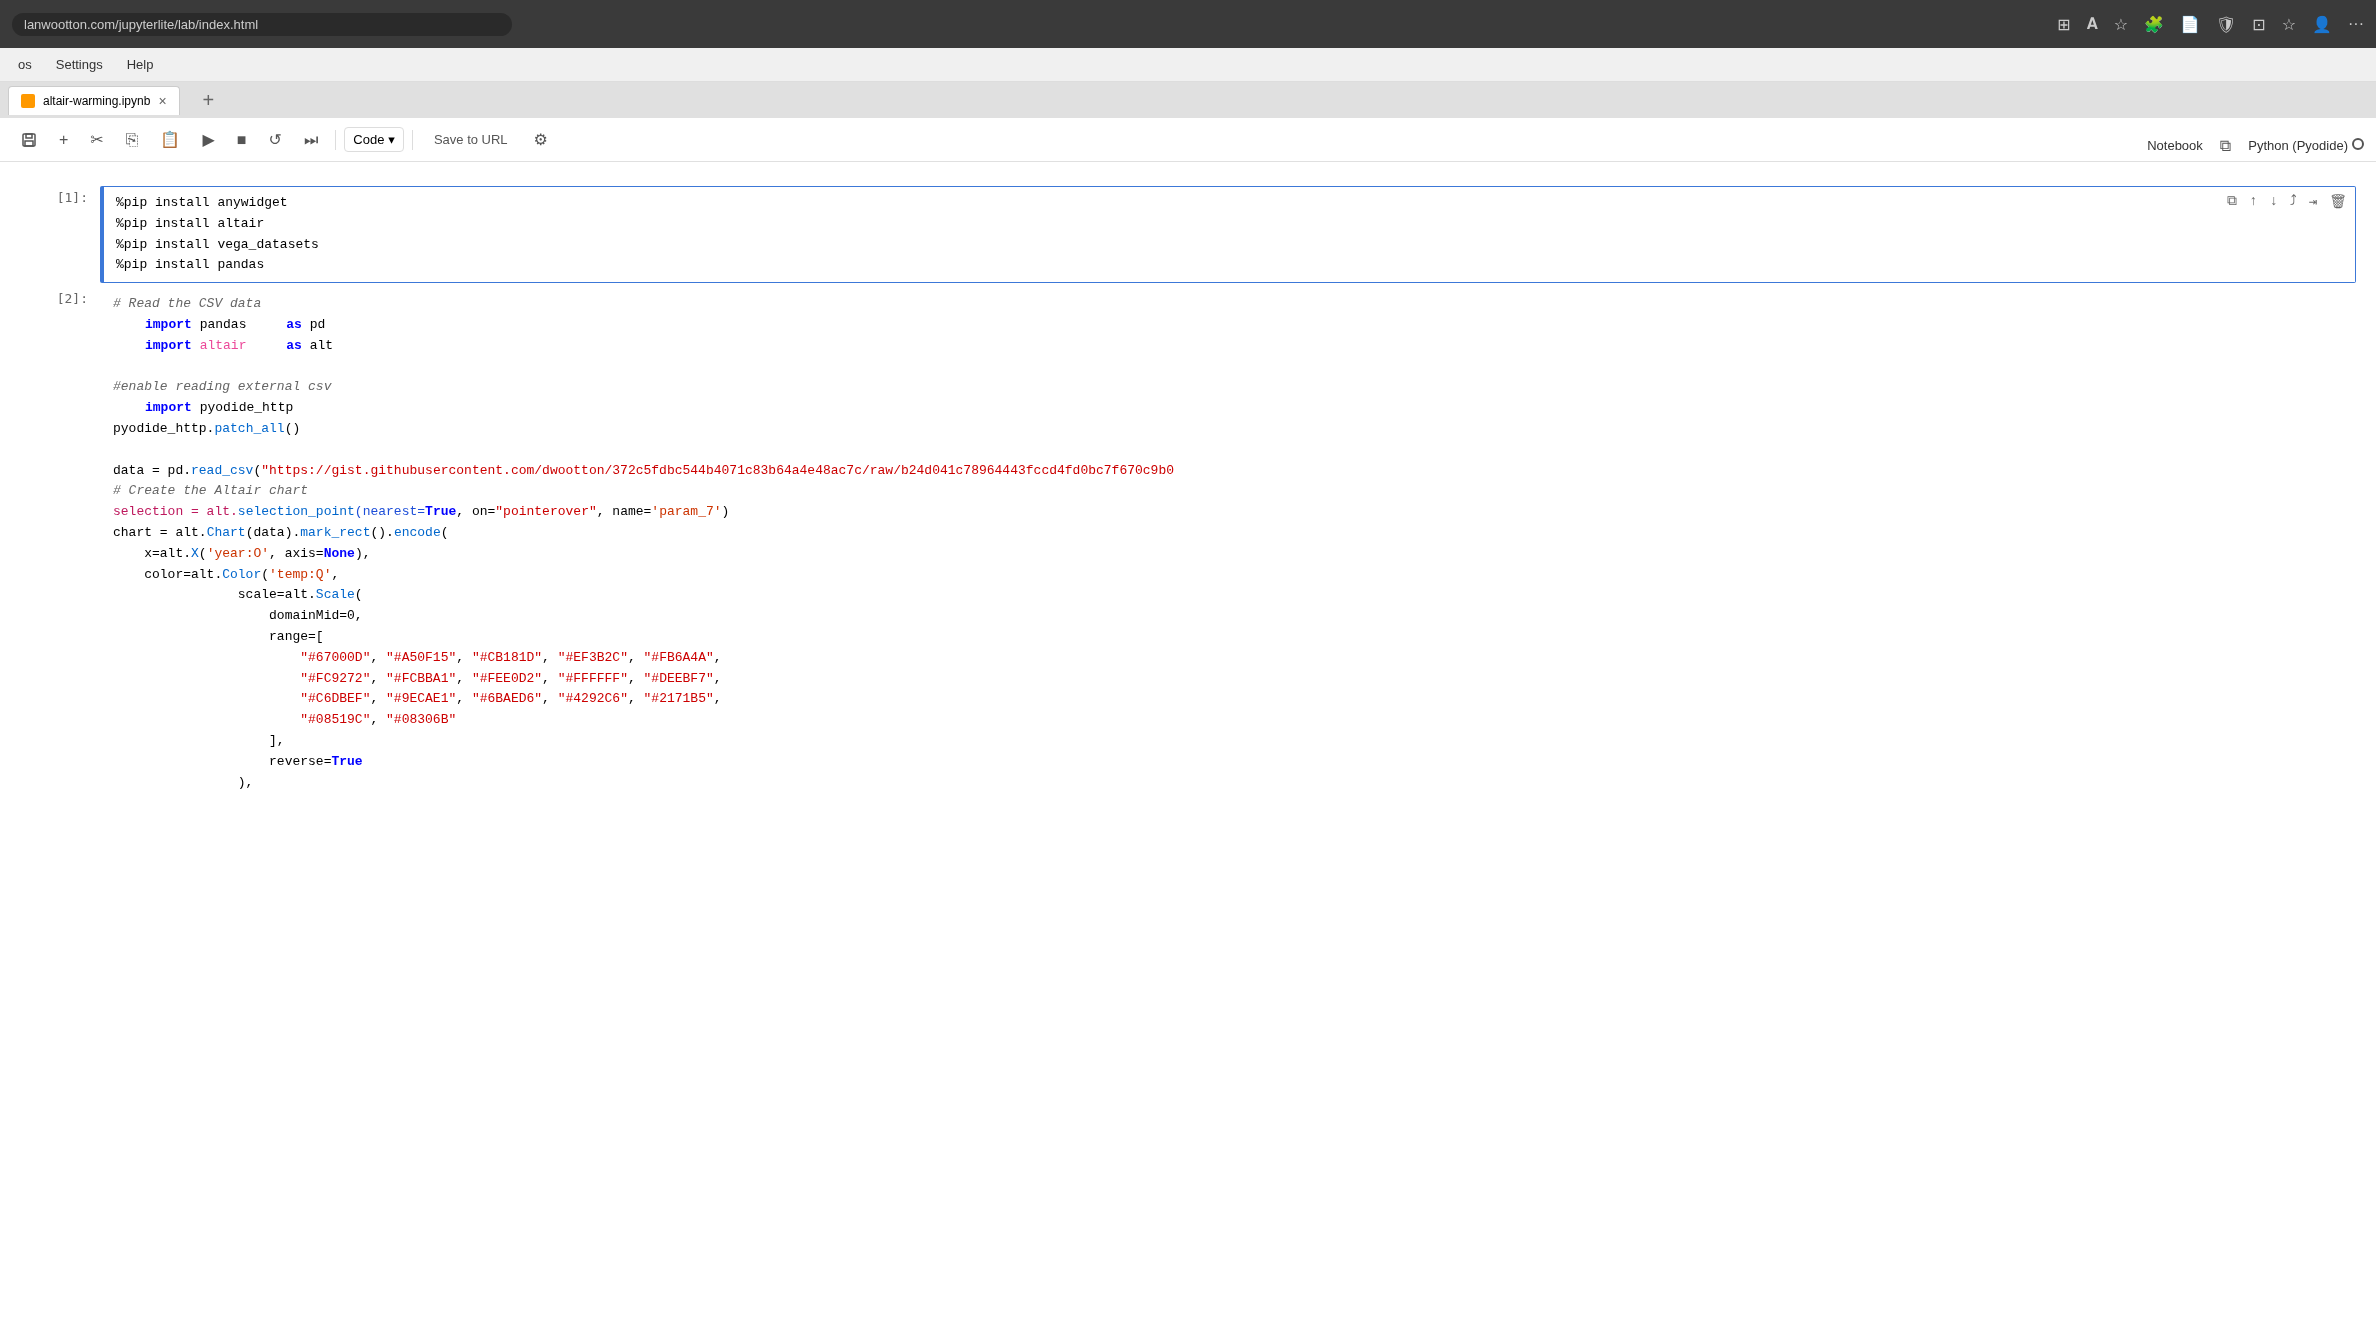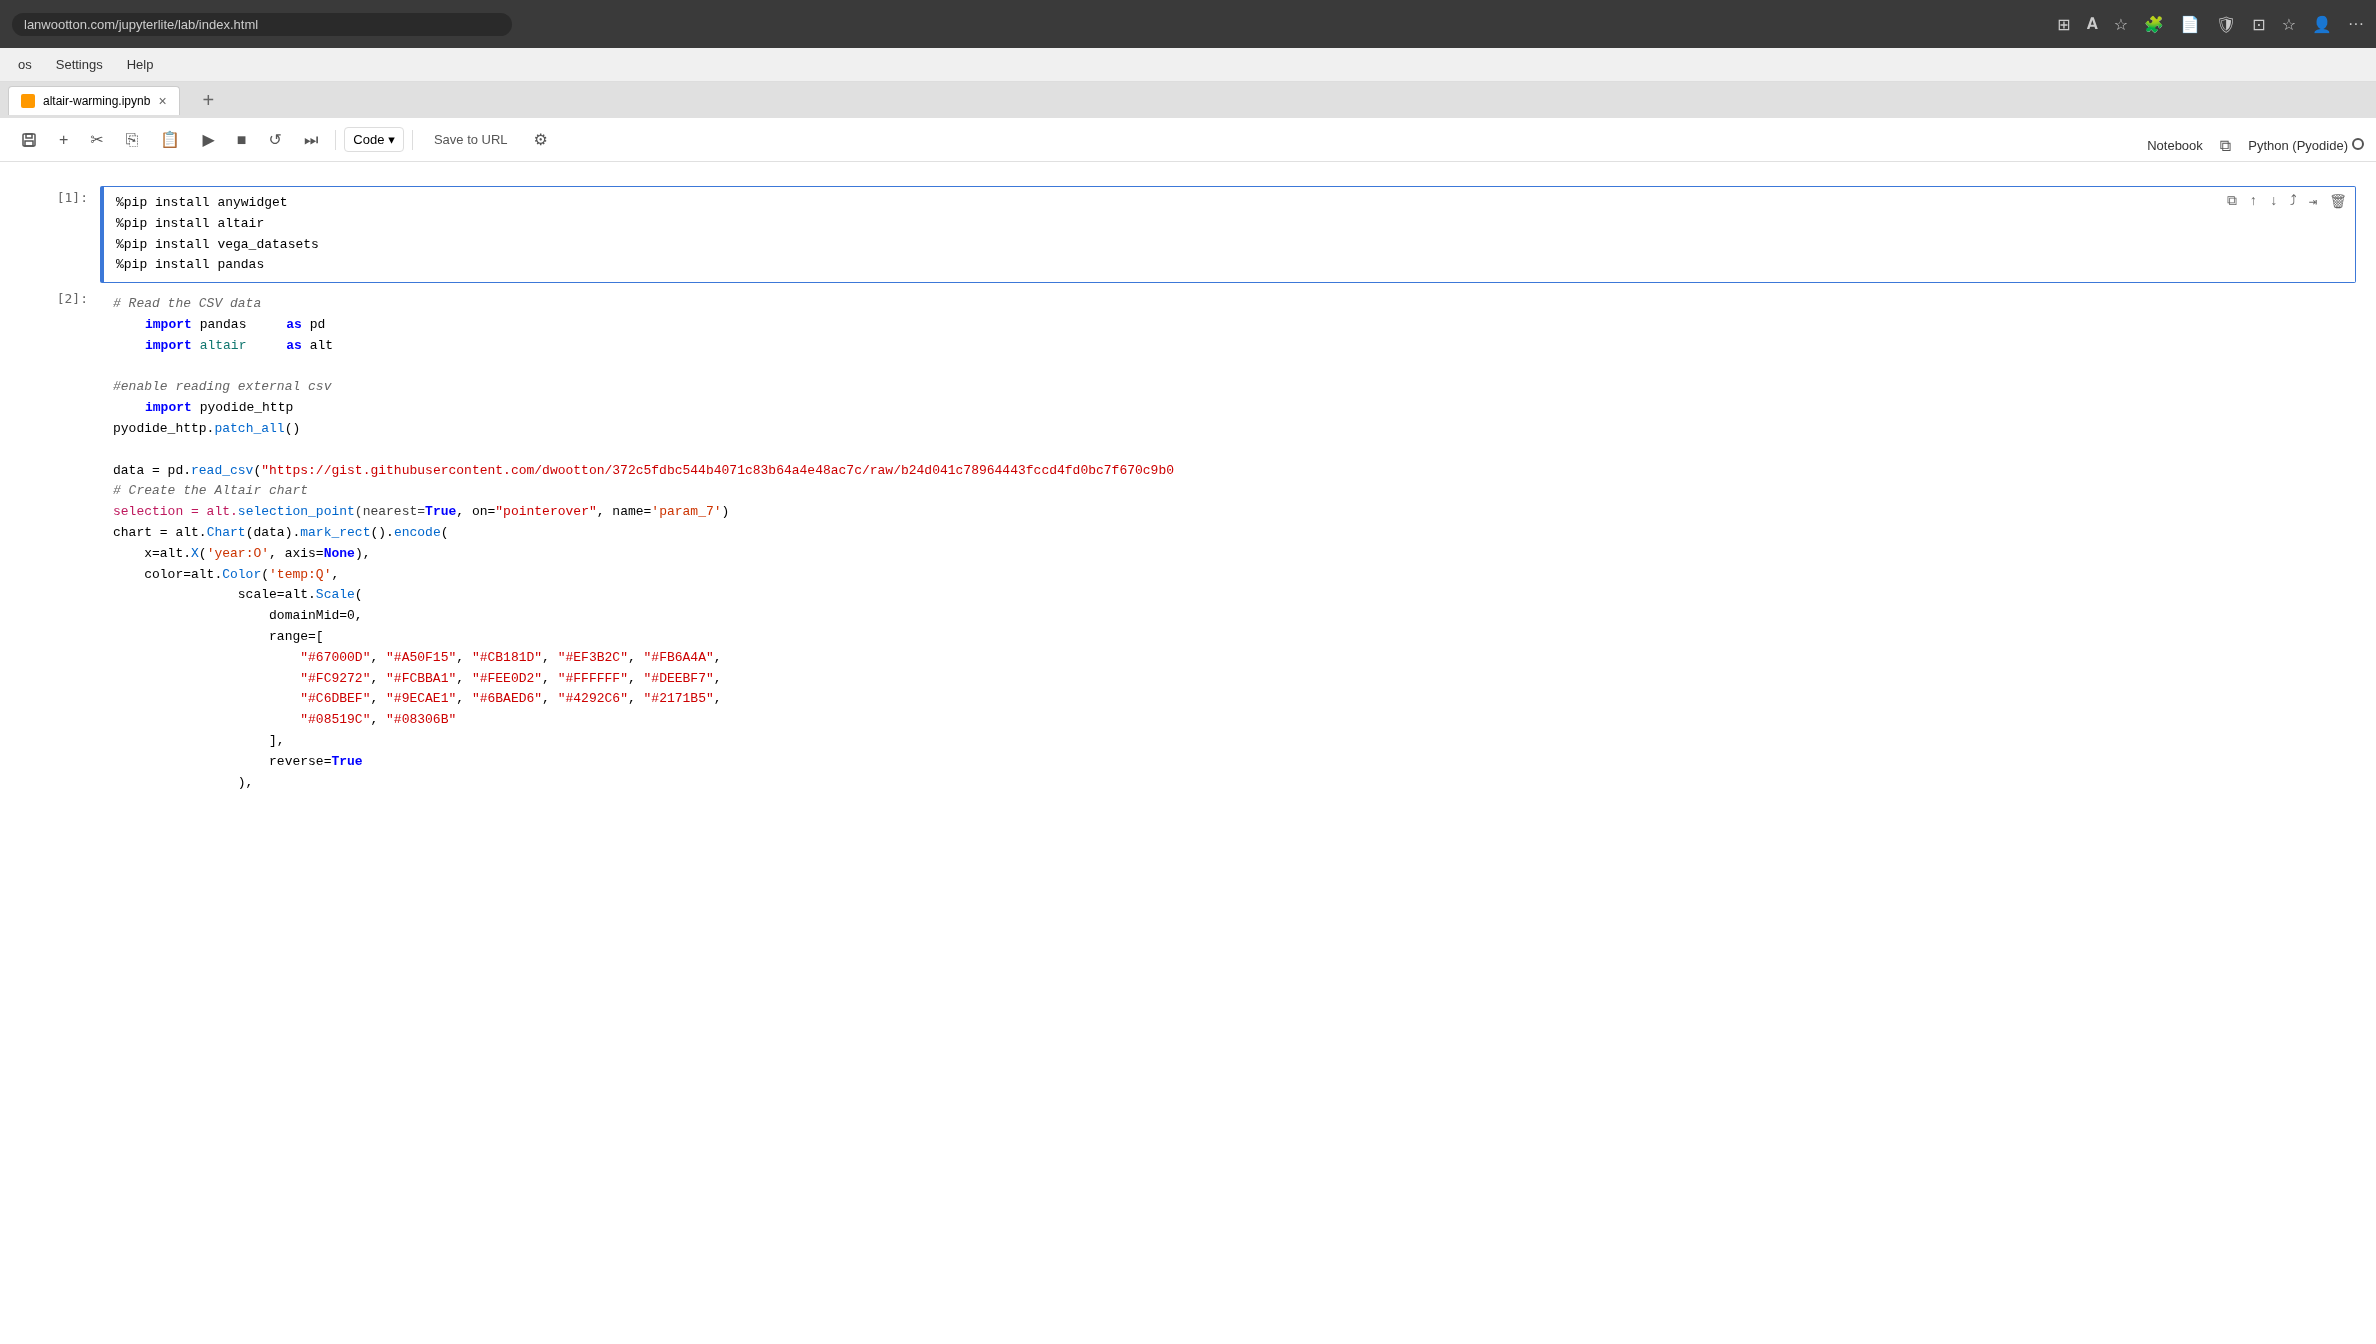--- a/index.html
+++ b/index.html
@@ -322,29 +322,29 @@
         <span class="code-line"><span class="pip-cmd">%pip install pandas</span></span>
       </div>
     </div>
   </div>
 
   <div class="cell">
     <div class="cell-number">[2]:</div>
     <div class="cell2-inner">
       <span class="code-line"><span class="comment"># Read the CSV data</span></span>
       <span class="code-line"><span class="kw">import</span> <span style="color:#000">pandas</span> <span class="kw">as</span> <span style="color:#000">pd</span></span>
-      <span class="code-line"><span class="kw">import</span> <span style="color:#0f766e">altair</span> <span class="kw">as</span> <span style="color:#000">alt</span></span>
+      <span class="code-line"><span class="kw">import</span> <span style="color:#ec4899">altair</span> <span class="kw">as</span> <span style="color:#000">alt</span></span>
       <span class="code-line"> </span>
       <span class="code-line"><span class="comment">#enable reading external csv</span></span>
       <span class="code-line"><span class="kw">import</span> <span style="color:#000">pyodide_http</span></span>
       <span class="code-line"><span style="color:#000">pyodide_http.</span><span class="method">patch_all</span><span style="color:#000">()</span></span>
       <span class="code-line"> </span>
       <span class="code-line"><span style="color:#000">data = pd.</span><span class="method">read_csv</span><span style="color:#000">(</span><span class="string-dq">"https://gist.githubusercontent.com/dwootton/372c5fdbc544b4071c83b64a4e48ac7c/raw/b24d041c78964443fccd4fd0bc7f670c9b0</span></span>
       <span class="code-line"><span class="comment"># Create the Altair chart</span></span>
-      <span class="code-line"><span style="color:#be185d">selection = alt.</span><span class="method">selection_point</span><span style="color:#404040">(nearest=</span><span class="bool-val">True</span><span style="color:#000">, on=</span><span class="string-dq">"pointerover"</span><span style="color:#000">, name=</span><span class="string-val">'param_7'</span><span style="color:#000">)</span></span>
+      <span class="code-line"><span style="color:#be185d">selection = alt.</span><span class="method">selection_point</span><span style="color:#1d4ed8">(nearest=</span><span class="bool-val">True</span><span style="color:#000">, on=</span><span class="string-dq">"pointerover"</span><span style="color:#000">, name=</span><span class="string-val">'param_7'</span><span style="color:#000">)</span></span>
       <span class="code-line"><span style="color:#000">chart = alt.</span><span class="method">Chart</span><span style="color:#000">(data).</span><span class="method">mark_rect</span><span style="color:#000">().</span><span class="method">encode</span><span style="color:#000">(</span></span>
       <span class="code-line"><span style="color:#000">    x=alt.</span><span class="method">X</span><span style="color:#000">(</span><span class="string-val">'year:O'</span><span style="color:#000">, axis=</span><span class="bool-val">None</span><span style="color:#000">),</span></span>
       <span class="code-line"><span style="color:#000">    color=alt.</span><span class="method">Color</span><span style="color:#000">(</span><span class="string-val">'temp:Q'</span><span style="color:#000">,</span></span>
       <span class="code-line"><span style="color:#000">                scale=alt.</span><span class="method">Scale</span><span style="color:#000">(</span></span>
       <span class="code-line"><span style="color:#000">                    domainMid=0,</span></span>
       <span class="code-line"><span style="color:#000">                    range=[</span></span>
       <span class="code-line"><span style="color:#000">                        </span><span class="string-dq">"#67000D"</span><span style="color:#000">, </span><span class="string-dq">"#A50F15"</span><span style="color:#000">, </span><span class="string-dq">"#CB181D"</span><span style="color:#000">, </span><span class="string-dq">"#EF3B2C"</span><span style="color:#000">, </span><span class="string-dq">"#FB6A4A"</span><span style="color:#000">,</span></span>
       <span class="code-line"><span style="color:#000">                        </span><span class="string-dq">"#FC9272"</span><span style="color:#000">, </span><span class="string-dq">"#FCBBA1"</span><span style="color:#000">, </span><span class="string-dq">"#FEE0D2"</span><span style="color:#000">, </span><span class="string-dq">"#FFFFFF"</span><span style="color:#000">, </span><span class="string-dq">"#DEEBF7"</span><span style="color:#000">,</span></span>
       <span class="code-line"><span style="color:#000">                        </span><span class="string-dq">"#C6DBEF"</span><span style="color:#000">, </span><span class="string-dq">"#9ECAE1"</span><span style="color:#000">, </span><span class="string-dq">"#6BAED6"</span><span style="color:#000">, </span><span class="string-dq">"#4292C6"</span><span style="color:#000">, </span><span class="string-dq">"#2171B5"</span><span style="color:#000">,</span></span>
       <span class="code-line"><span style="color:#000">                        </span><span class="string-dq">"#08519C"</span><span style="color:#000">, </span><span class="string-dq">"#08306B"</span></span>

